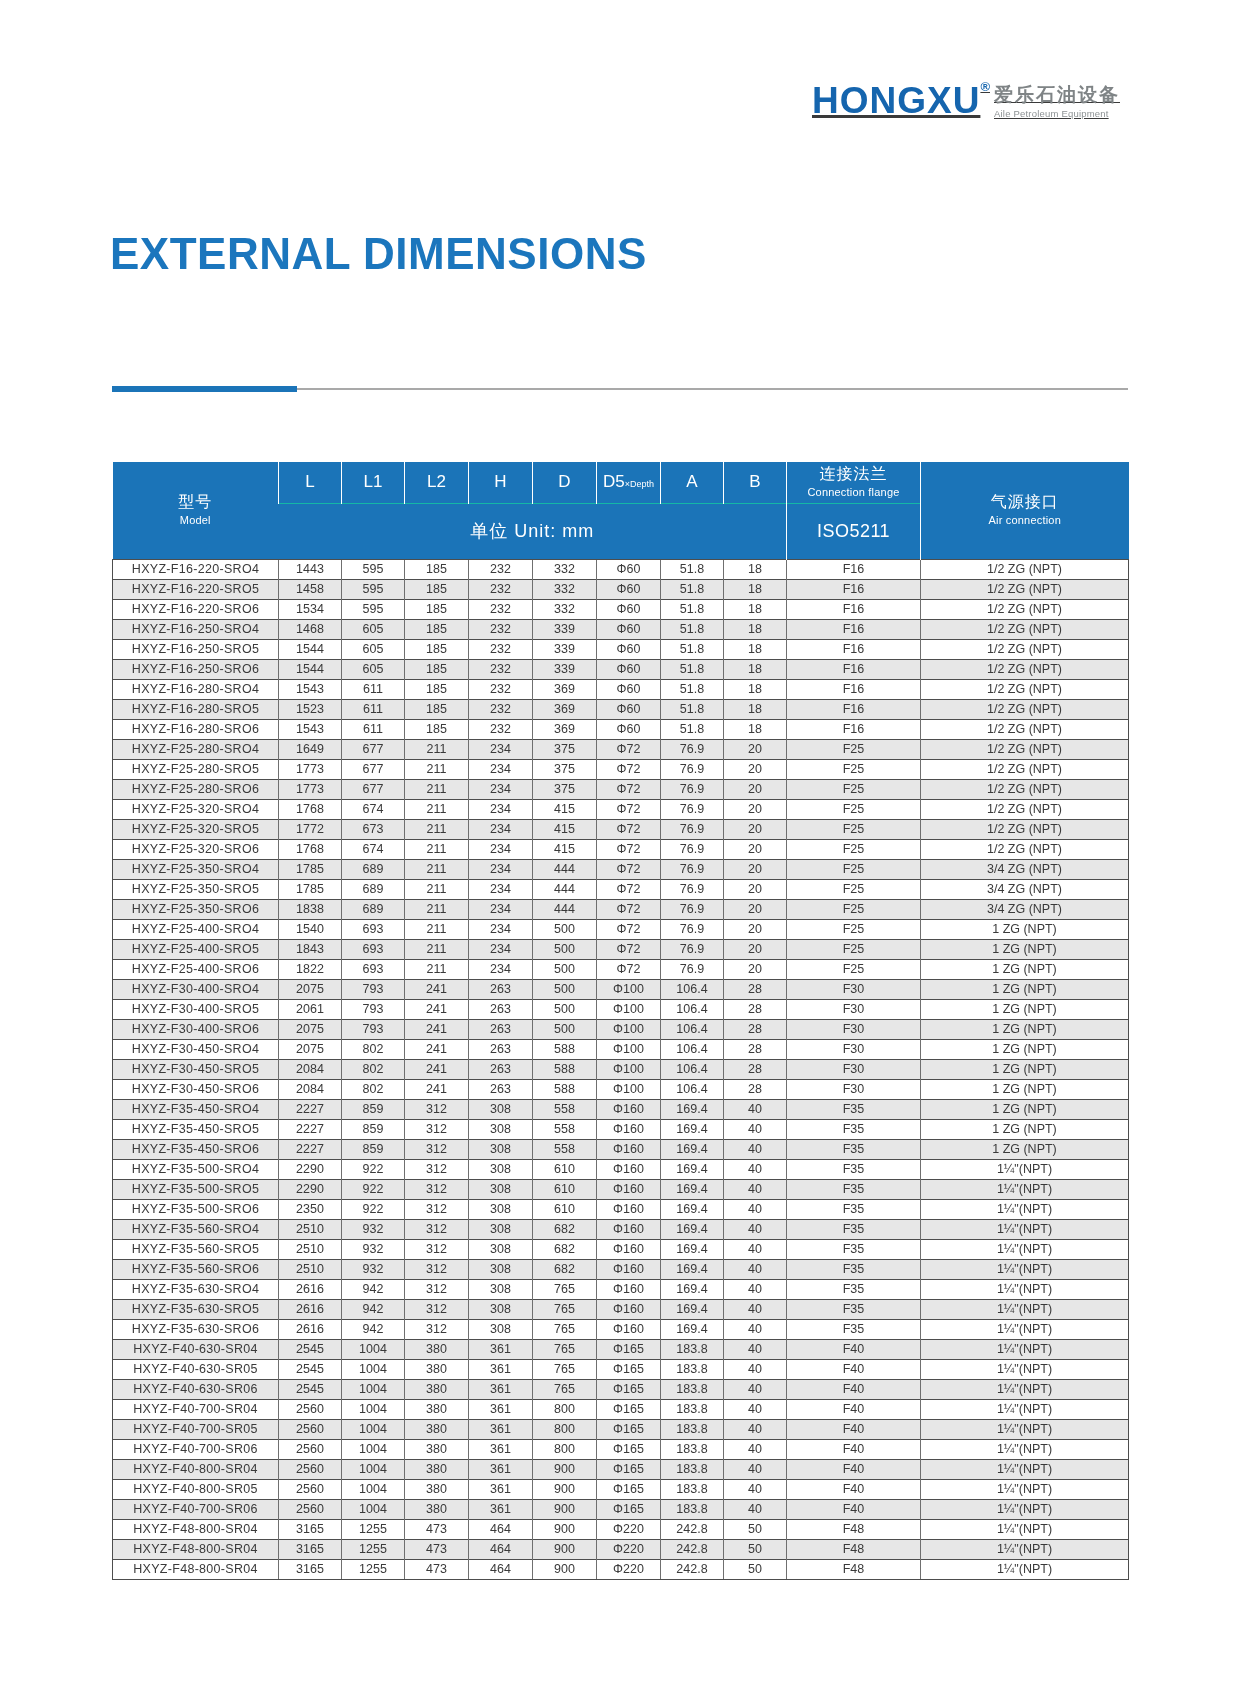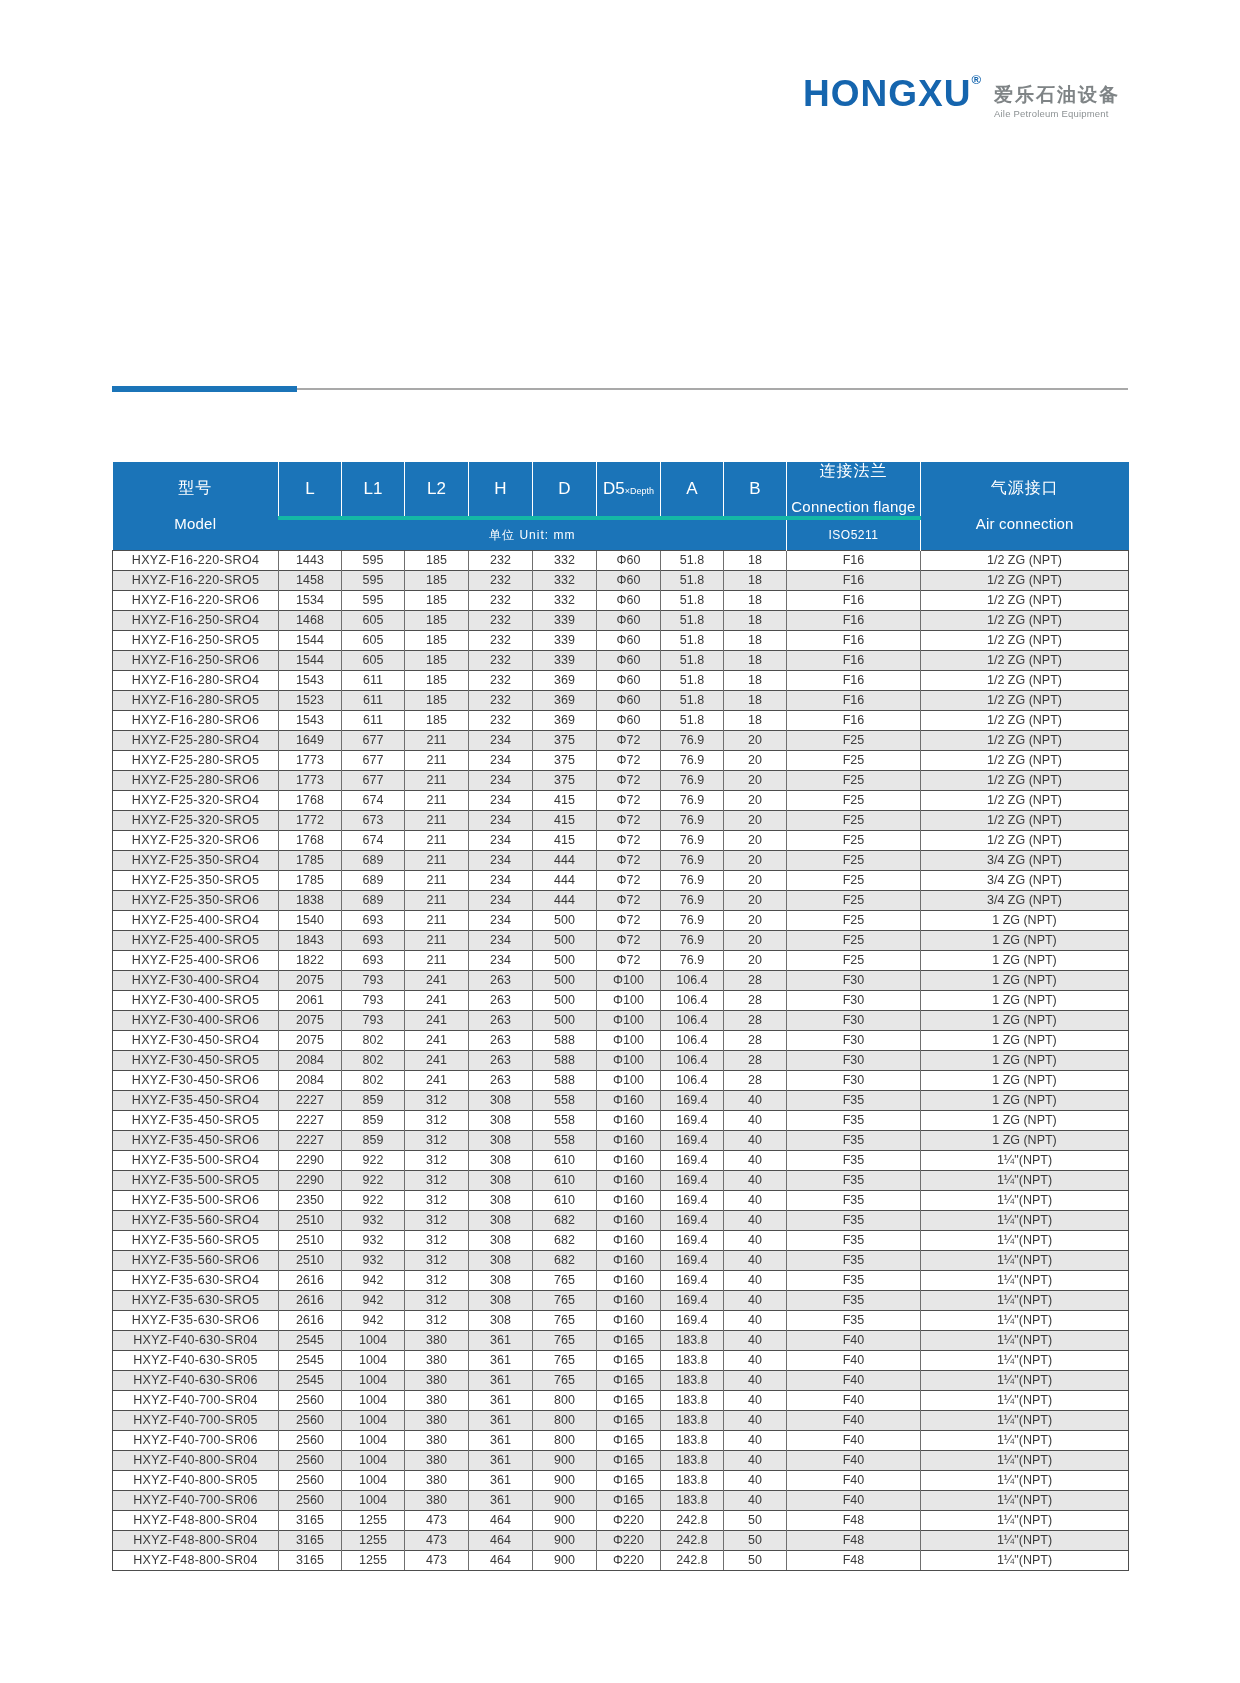--- a/index.html
+++ b/index.html
@@ -10,21 +10,21 @@
     --ink:#3a3a3a;
     --h-border:#4d4d4d;
     --v-border:#6f6f6f;
   }
   *{margin:0;padding:0;box-sizing:border-box;}
   html,body{background:#ffffff;}
   body{font-family:"Liberation Sans", sans-serif;color:var(--ink);}
   .page{position:relative;width:1240px;height:1683px;background:#fff;overflow:hidden;}
 
   
-  .brand{position:absolute;top:68px;right:120px;display:flex;align-items:center;gap:13px;}
+  .brand{position:absolute;top:68px;right:120px;display:flex;align-items:flex-end;gap:4px;text-decoration:underline;}
   .logo-main{display:flex;align-items:flex-start;}
   .logo-text{font-size:37px;font-weight:800;color:var(--brand-blue);letter-spacing:1px;line-height:1;}
   .logo-reg{font-size:13px;font-weight:700;color:var(--brand-blue);line-height:1;margin-top:-2px;}
   .logo-side{display:flex;flex-direction:column;justify-content:flex-start;margin-top:17px;}
   .logo-cn{font-size:19px;font-weight:700;color:#7f8486;letter-spacing:2px;line-height:1.1;}
   .logo-en{font-size:9.5px;color:#8d9294;letter-spacing:0.2px;margin-top:2px;}
 
   
   .title-en{position:absolute;left:110px;top:168px;color:var(--title-blue);
     font-size:44px;font-weight:600;letter-spacing:0.5px;line-height:57px;}
@@ -33,24 +33,24 @@
   .title-cn .light{font-weight:400;}
   .divider{position:absolute;left:112px;top:386px;width:1016px;height:6px;}
   .divider .gray-line{position:absolute;left:0;top:2px;width:100%;height:2px;background:#a9a9a9;}
   .divider .blue-bar{position:absolute;left:0;top:0;width:185px;height:6px;background:var(--accent);}
 
   
   .tbl-wrap{position:absolute;left:112px;top:462px;width:1016px;}
   table{border-collapse:collapse;table-layout:fixed;width:1016px;}
   thead th{background:var(--accent);color:#fff;font-weight:400;vertical-align:middle;text-align:center;border:0;}
   tr.hr1 th{height:41px;font-size:17px;}
-  tr.hr2 th{height:32px;font-size:12px;border-top:4px solid #14b8a6;}
+  tr.hr2 th{height:56px;font-size:18px;border-top:1px solid #14b8a6;}
   th.b-left{border-left:1px solid #fff;}
   th .stack-cn{font-size:16px;letter-spacing:1px;line-height:1.15;}
-  th .stack-en{font-size:15px;letter-spacing:0.2px;line-height:1.2;margin-top:18px;font-weight:300;}
+  th .stack-en{font-size:11px;letter-spacing:0.2px;line-height:1.2;margin-top:2px;font-weight:300;}
   th .d5-sub{font-size:9px;letter-spacing:0;}
   th.unit-th{font-size:16px;letter-spacing:1px;}
   th.iso-th{font-size:15px;letter-spacing:0.5px;}
 
   tbody td{height:20px;font-size:12.5px;line-height:1;text-align:center;vertical-align:middle;
     color:var(--ink);padding:0 2px;background:#fff;
     border-top:1px solid var(--h-border);border-left:1px solid var(--v-border);white-space:nowrap;}
   tbody td:first-child{border-left:1px solid var(--h-border);letter-spacing:0.3px;margin-top:14px;}
   tbody td:last-child{border-right:1px solid var(--h-border);text-align:center;}
   tbody tr:last-child td{border-bottom:1px solid var(--h-border);}
@@ -67,20 +67,21 @@
       <span class="logo-reg">®</span>
     </div>
     <div class="logo-side">
       <span class="logo-cn">爱乐石油设备</span>
       <span class="logo-en">Aile Petroleum Equipment</span>
     </div>
   </div>
 
   <h1 class="title-en">
     <br>
+    <span>EXTERNAL DIMENSIONS</span>
   </h1>
 
   <div class="divider">
     <div class="gray-line"></div>
     <div class="blue-bar"></div>
   </div>
 
   <div class="tbl-wrap">
     <table>
       <colgroup>

